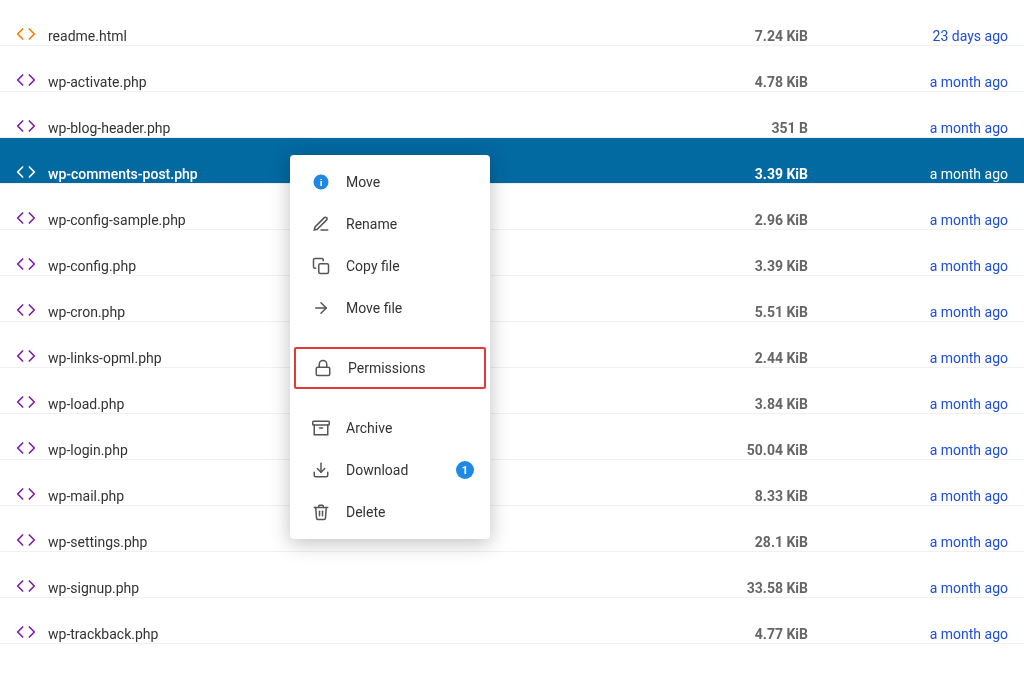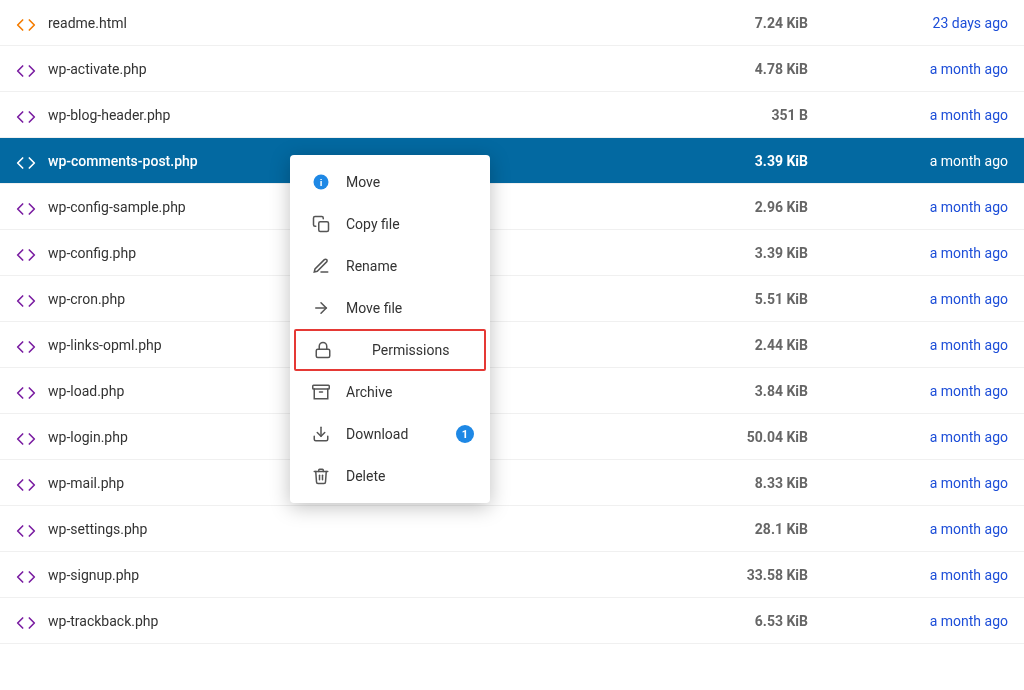--- a/index.html
+++ b/index.html
@@ -13,22 +13,22 @@
       overflow: hidden;
       position: relative;
     }
 
     .file-list {
       width: 100%;
     }
 
     .file-row {
       display: flex;
-      align-items: flex-start;
-      padding: 15px 16px;
+      align-items: flex-end;
+      padding: 1px 16px;
       height: 46px;
       border-bottom: 1px solid #f0f0f0;
       position: relative;
     }
 
     .file-row.selected {
       background: #0369a1;
       color: #fff;
     }
 
@@ -94,24 +94,23 @@
     .menu-item {
       display: flex;
       align-items: center;
       padding: 10px 20px;
       cursor: pointer;
       position: relative;
     }
 
     .menu-item.highlighted {
       border: 2px solid #e53935;
-      margin: 0 4px;
+      margin: 18px 4px;
       border-radius: 2px;
       padding: 8px 16px;
-      gap: 24px;
     }
 
     .menu-icon {
       width: 22px;
       height: 22px;
       margin-right: 14px;
       display: flex;
       align-items: center;
       justify-content: center;
       flex-shrink: 0;
@@ -289,54 +288,54 @@
     <div class="file-date">a month ago</div>
   </div>
     <div class="file-row">
     <div class="file-icon">
       <svg class="code-icon" viewBox="0 0 24 24" fill="none" xmlns="http://www.w3.org/2000/svg">
     <polyline points="8,6 2,12 8,18" stroke="#7b1fa2" stroke-width="2" stroke-linecap="round" stroke-linejoin="round" fill="none"></polyline>
     <polyline points="16,6 22,12 16,18" stroke="#7b1fa2" stroke-width="2" stroke-linecap="round" stroke-linejoin="round" fill="none"></polyline>
   </svg>
     </div>
     <div class="file-name">wp-trackback.php</div>
-    <div class="file-size">6.53 KiB</div>
+    <div class="file-size">4.77 KiB</div>
     <div class="file-date">a month ago</div>
   </div>
   </div>
 
 <div class="context-menu">
 <div class="menu-item">
     <div class="menu-icon">
         <svg viewBox="0 0 24 24" width="18" height="18">
           <circle cx="12" cy="12" r="10" fill="#1e88e5"></circle>
           <text x="12" y="17" text-anchor="middle" fill="white" font-size="13" font-weight="bold" font-family="Arial">i</text>
         </svg>
       </div>
     <span class="menu-label">Move</span>
 
   </div>
     <div class="menu-item">
     <div class="menu-icon">
         <svg viewBox="0 0 24 24" width="18" height="18" fill="none" stroke="#555" stroke-width="2" stroke-linecap="round">
+          <path d="M12 20h9"></path>
+          <path d="M16.5 3.5a2.121 2.121 0 013 3L7 19l-4 1 1-4L16.5 3.5z"></path>
+        </svg>
+      </div>
+    <span class="menu-label">Rename</span>
+
+  </div>
+    <div class="menu-item">
+    <div class="menu-icon">
+        <svg viewBox="0 0 24 24" width="18" height="18" fill="none" stroke="#555" stroke-width="2" stroke-linecap="round">
           <rect x="9" y="9" width="13" height="13" rx="2"></rect>
           <path d="M5 15H4a2 2 0 01-2-2V4a2 2 0 012-2h9a2 2 0 012 2v1"></path>
         </svg>
       </div>
     <span class="menu-label">Copy file</span>
-
-  </div>
-    <div class="menu-item">
-    <div class="menu-icon">
-        <svg viewBox="0 0 24 24" width="18" height="18" fill="none" stroke="#555" stroke-width="2" stroke-linecap="round">
-          <path d="M12 20h9"></path>
-          <path d="M16.5 3.5a2.121 2.121 0 013 3L7 19l-4 1 1-4L16.5 3.5z"></path>
-        </svg>
-      </div>
-    <span class="menu-label">Rename</span>
 
   </div>
     <div class="menu-item">
     <div class="menu-icon">
         <svg viewBox="0 0 24 24" width="18" height="18" fill="none" stroke="#555" stroke-width="2" stroke-linecap="round">
           <line x1="5" y1="12" x2="19" y2="12"></line>
           <polyline points="12,5 19,12 12,19"></polyline>
         </svg>
       </div>
     <span class="menu-label">Move file</span>

